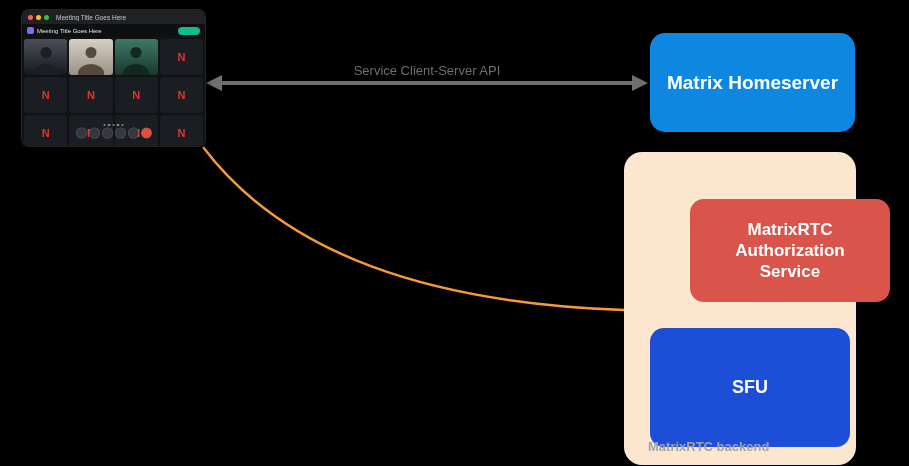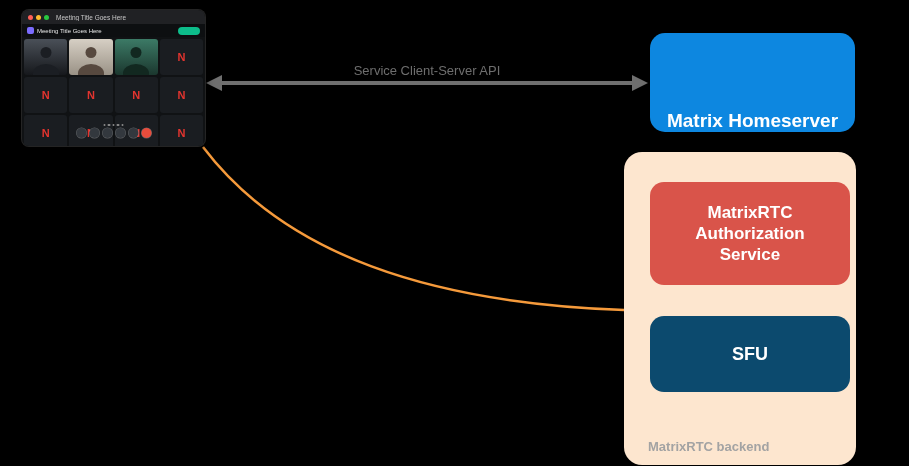--- a/index.html
+++ b/index.html
@@ -14,36 +14,36 @@
 
   #arrow-label{
     position:absolute;left:427px;top:63px;transform:translateX(-50%);
     color:#6e6e6e;font-size:13px;font-weight:500;white-space:nowrap;
   }
 
   
   #homeserver{
     position:absolute;left:650px;top:33px;width:205px;height:99px;
     background:#0d87e0;border-radius:15px;
-    display:flex;align-items:flex-end;justify-content:center;
+    display:flex;align-items:center;justify-content:center;
     color:#fff;font-weight:bold;font-size:19px;text-align:center;
   }
 
   
   #backend{
     position:absolute;left:624px;top:152px;width:232px;height:313px;
     background:#fde6cf;border-radius:18px;
   }
   .service-box{
     position:absolute;left:26px;width:200px;border-radius:14px;
     display:flex;align-items:center;justify-content:center;
     color:#fff;font-weight:bold;text-align:center;line-height:1.25;
   }
-  #auth-service{top:30px;height:103px;background:#d9544a;font-size:17px;padding:0 28px;box-sizing:border-box;}
-  #sfu{top:164px;height:76px;background:#0c4a6e;font-size:18px;}
+  #auth-service{top:47px;height:103px;background:#d9544a;font-size:17px;padding:0 28px;box-sizing:border-box;margin-left:40px;}
+  #sfu{top:176px;height:119px;background:#1d4ed8;font-size:18px;}
   #backend-label{
     position:absolute;left:24px;top:287px;
     color:#a3a3a3;font-weight:bold;font-size:13px;white-space:nowrap;
   }
 
   
   #call-window{
     position:absolute;left:22px;top:10px;width:183px;height:136px;
     background:#101214;border-radius:7px;overflow:hidden;
     box-shadow:0 0 0 1px rgba(255,255,255,0.14), 0 2px 8px rgba(0,0,0,0.6);

